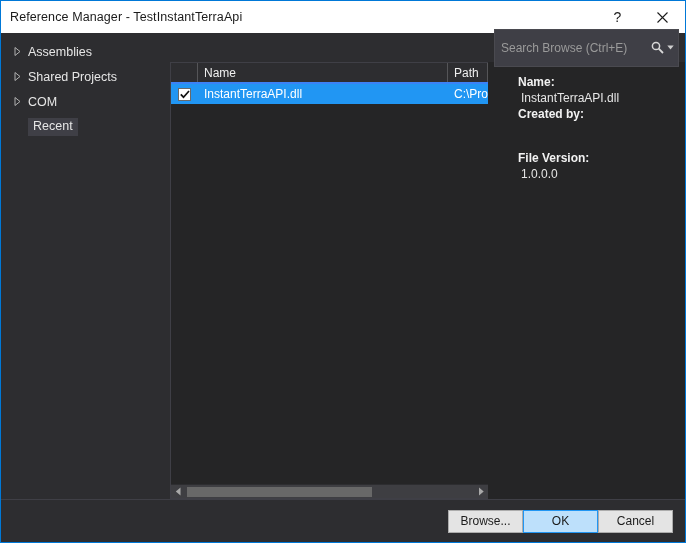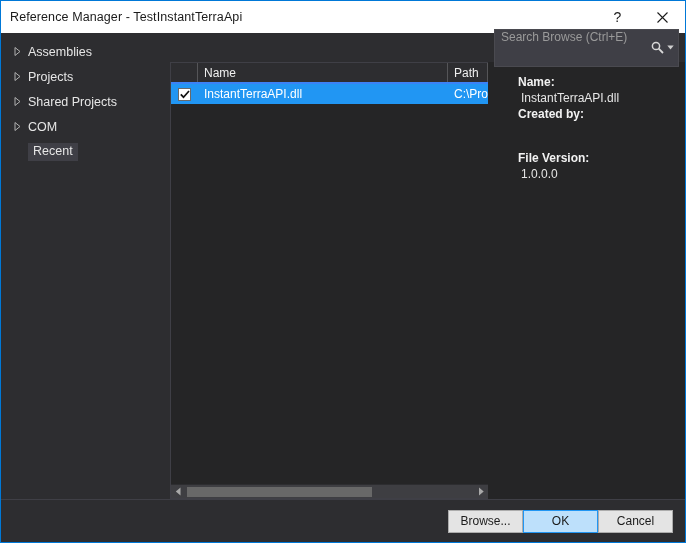--- a/index.html
+++ b/index.html
@@ -208,20 +208,21 @@
     display: flex;
     align-items: center;
     padding: 0 6px;
   }
   .searchbox {
     flex: 1;
     height: 38px;
     background: #3f3f46;
     border: 1px solid #4a4a50;
     display: flex;
+    align-items: center;
     padding: 0 3px 0 6px;
   }
   .search-placeholder {
     flex: 1;
     font-size: 12px;
     color: #9a9a9a;
     white-space: nowrap;
     overflow: hidden;
   }
   .search-icon { width: 15px; display: flex; align-items: center; justify-content: center; }
@@ -294,28 +295,20 @@
 
       <div class="tree-item">
         <span class="tree-arrow">
           <svg width="7" height="9" viewBox="0 0 7 9">
               <path d="M1 0.5 L6 4.5 L1 8.5 Z" fill="none" stroke="#b0b0b0" stroke-width="1"></path>
             </svg>
         </span>
         <span class="tree-label">Assemblies</span>
       </div>
 
-      <div class="tree-item">
-        <span class="tree-arrow">
-          <svg width="7" height="9" viewBox="0 0 7 9">
-              <path d="M1 0.5 L6 4.5 L1 8.5 Z" fill="none" stroke="#b0b0b0" stroke-width="1"></path>
-            </svg>
-        </span>
-        <span class="tree-label">Projects</span>
-      </div>
 
       <div class="tree-item">
         <span class="tree-arrow">
           <svg width="7" height="9" viewBox="0 0 7 9">
               <path d="M1 0.5 L6 4.5 L1 8.5 Z" fill="none" stroke="#b0b0b0" stroke-width="1"></path>
             </svg>
         </span>
         <span class="tree-label">Shared Projects</span>
       </div>
 

